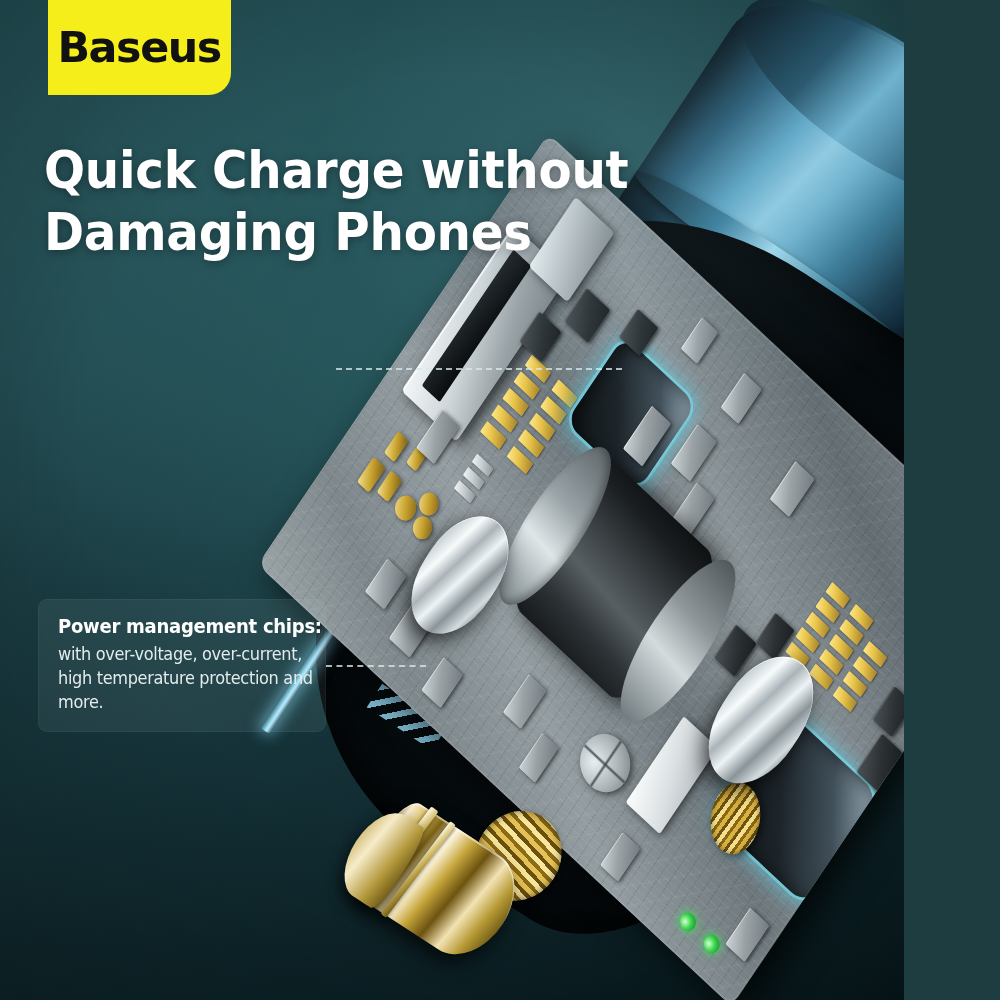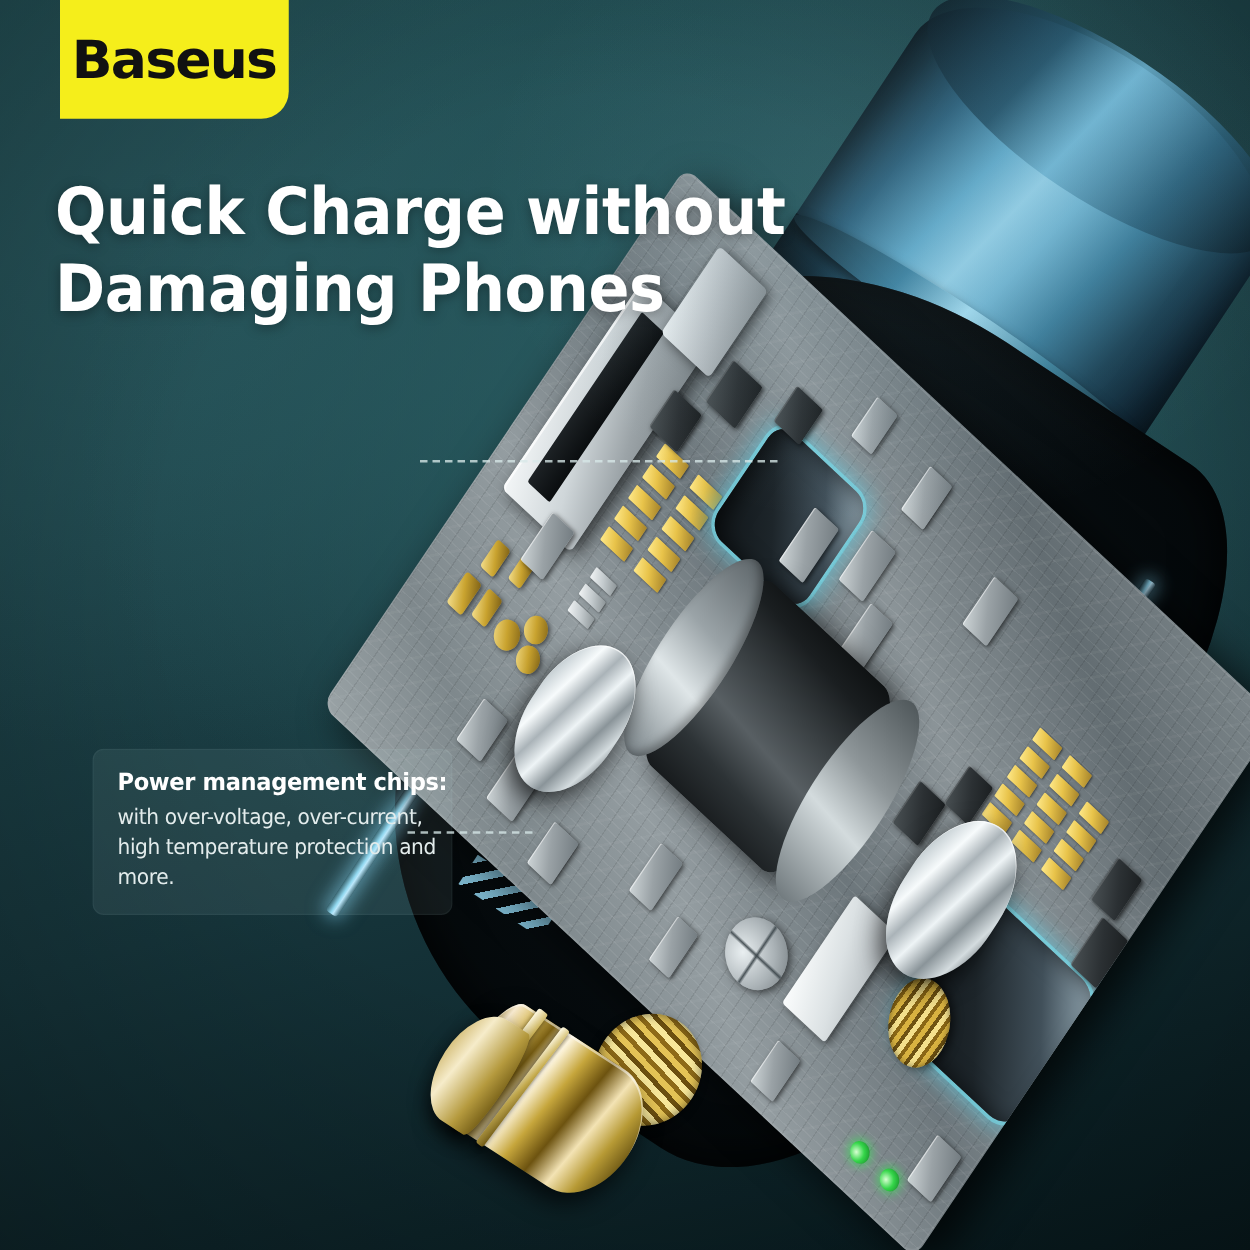--- a/index.html
+++ b/index.html
@@ -7,21 +7,21 @@
   html,body { width:1000px; height:1000px; overflow:hidden; }
   body {
     font-family:"Liberation Sans", sans-serif;
     background:#1d3d41;
     position:relative;
   }
 
   
   #stage {
     position:absolute; inset:0;
-    width:1000px; height:1000px;
+    width:904px; height:1000px;
     overflow:hidden;
     background:
       radial-gradient(ellipse 900px 700px at 62% 34%, #2a5e63 0%, rgba(42,94,99,0) 62%),
       radial-gradient(ellipse 700px 600px at 12% 18%, #27545a 0%, rgba(39,84,90,0) 70%),
       linear-gradient(165deg, #215055 0%, #1e444a 32%, #16353b 62%, #0d2429 85%, #081a1e 100%);
   }
   #vign {
     position:absolute; inset:0;
     background:radial-gradient(ellipse 820px 820px at 50% 45%, rgba(0,0,0,0) 45%, rgba(0,0,0,.35) 100%);
     pointer-events:none;
@@ -87,21 +87,21 @@
     color:#e3ecec;
     font-family:"DejaVu Sans", sans-serif;
     font-size:17px;
     line-height:24px;
     letter-spacing:-.35px;
     transform:scaleX(.95);
     transform-origin:left top;
     width:295px;
   }
   #callout-1 { left:38px; top:325px; }
-  #callout-2 { left:38px; top:599px;margin-left:36px; }
+  #callout-2 { left:38px; top:599px; }
 
   
   .leader {
     position:absolute;
     height:0;
     border-top:2px dashed rgba(215,232,232,.78);
     z-index:39;
   }
   #leader-1 { left:336px; top:368px; width:286px; }
   #leader-2 { left:326px; top:665px; width:100px; }

